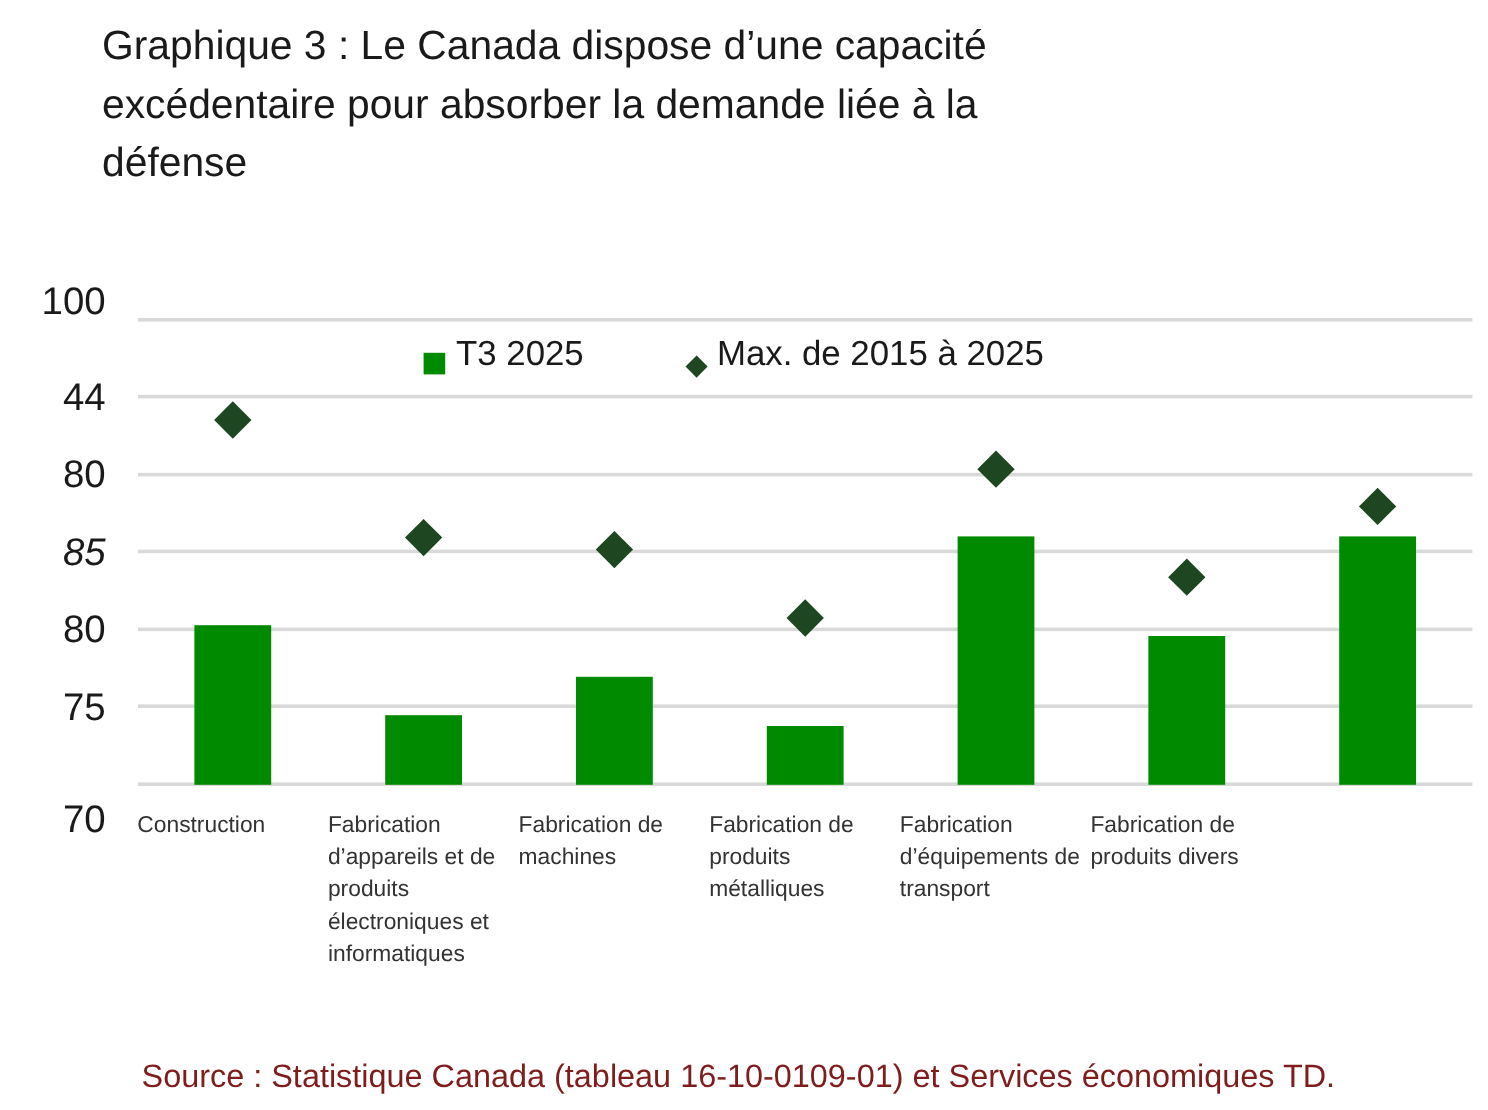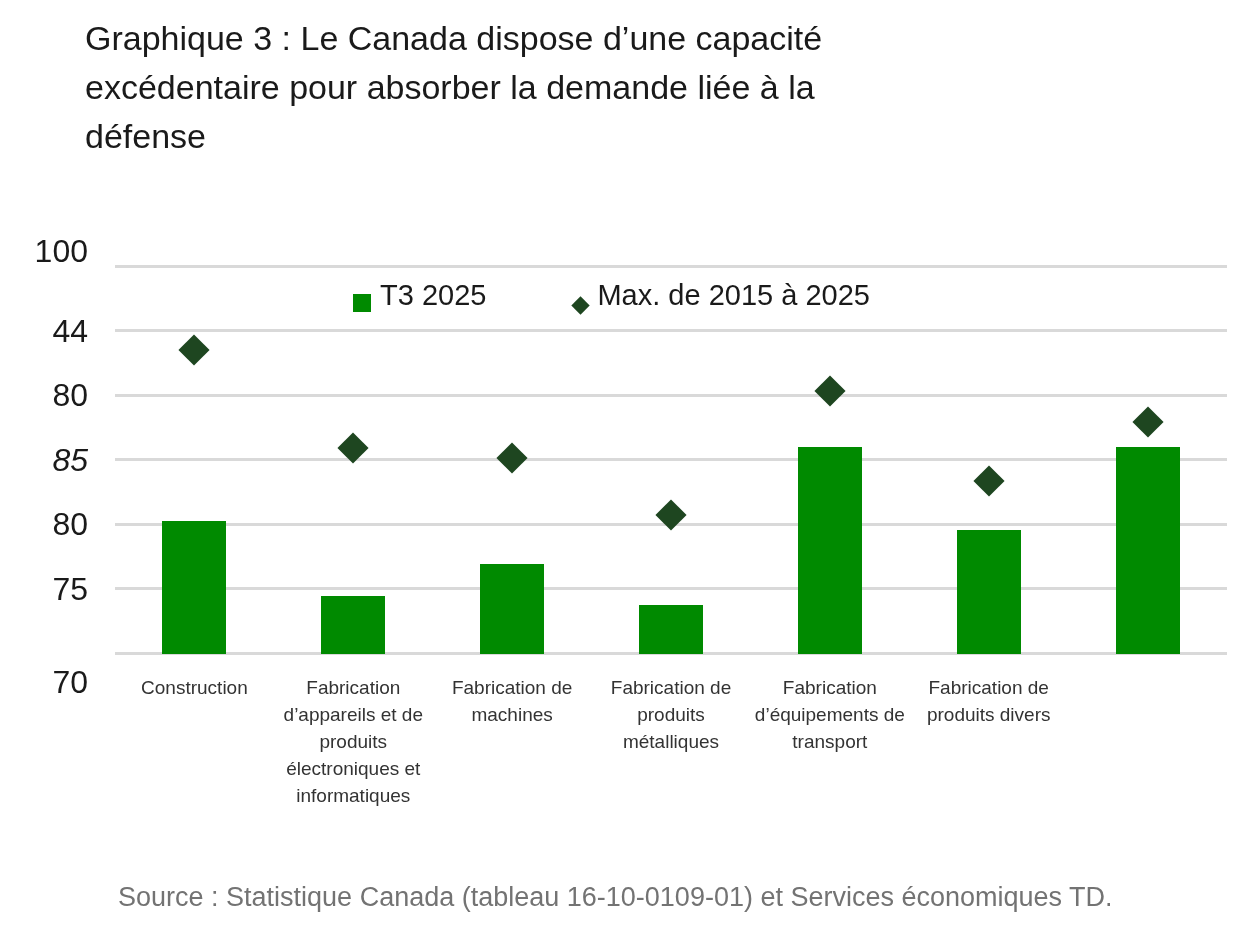--- a/index.html
+++ b/index.html
@@ -26,33 +26,33 @@
   .gridline{position:absolute;height:3px;background:#d9d9d9;}
   .ylabel{
     position:absolute;left:0;width:88px;
     text-align:right;font-size:32px;color:#1a1a1a;
     line-height:36px;
   }
   .bar{position:absolute;}
   .diamond{position:absolute;width:22px;height:22px;transform:rotate(45deg);}
   .xlabel{
     position:absolute;width:160px;top:674px;
-    text-align:center;font-size:19px;line-height:27px;color:#333333;
+    font-size:19px;line-height:27px;color:#333333;
   }
   .legend{
     position:absolute;left:353px;top:278px;height:34px;
     display:flex;align-items:center;gap:88px;
     font-size:29px;color:#1a1a1a;white-space:nowrap;
   }
   .legend-item{display:flex;align-items:flex-end;}
   .legend-swatch{width:18px;height:18px;margin-right:9px;display:inline-block;}
   .legend-diamond{width:13px;height:13px;margin-right:10px;display:inline-block;transform:rotate(45deg);}
   .source{
     position:absolute;left:118px;top:882px;
-    font-size:27px;color:#737373;white-space:nowrap;
+    font-size:27px;color:#7f1d1d;white-space:nowrap;
   }
 </style>
 </head>
 <body>
 
 <div class="figure">
 
   <div class="title">Graphique 3 : Le Canada dispose d’une capacité excédentaire pour absorber la demande liée à la défense</div>
 
 

